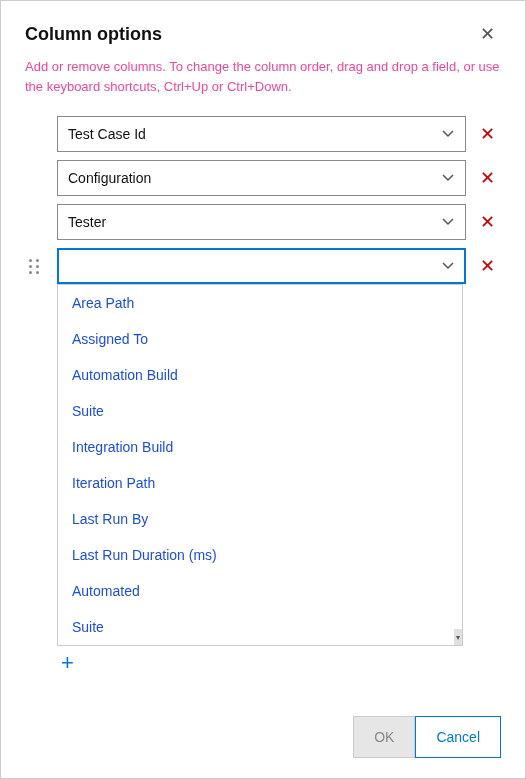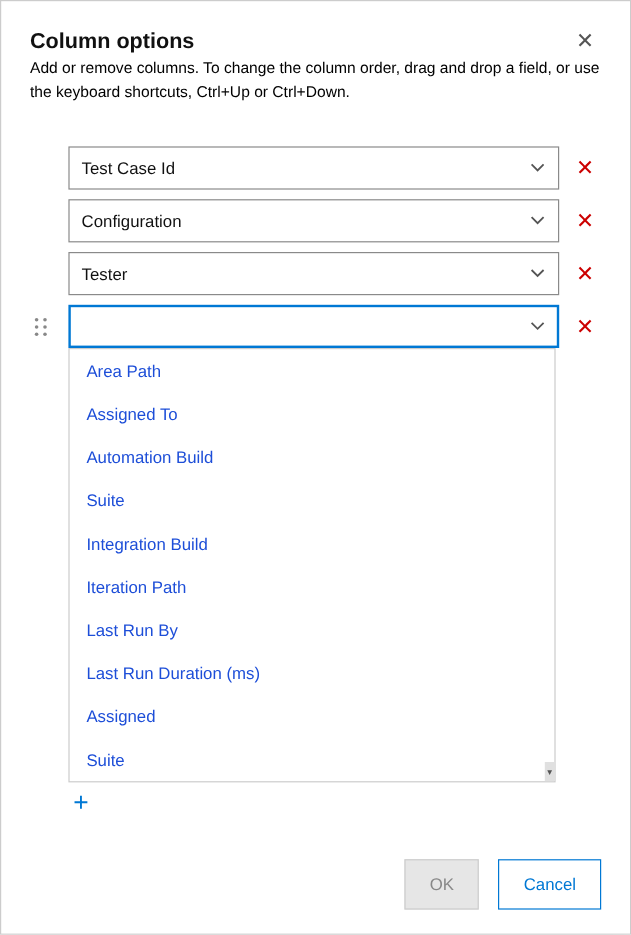--- a/index.html
+++ b/index.html
@@ -20,38 +20,39 @@
       box-shadow: 0 4px 20px rgba(0,0,0,0.2);
       display: flex;
       flex-direction: column;
       padding: 20px 24px 20px 24px;
       position: relative;
     }
     .dialog-header {
       display: flex;
       align-items: center;
       justify-content: space-between;
+      margin-bottom: 10px;
     }
     .dialog-title {
       font-size: 18px;
       font-weight: 600;
       color: #111;
     }
     .close-btn {
       background: none;
       border: none;
       font-size: 18px;
       cursor: pointer;
       color: #555;
       padding: 2px 6px;
     }
     .dialog-desc {
       font-size: 13px;
-      color: #000000;
-      margin-bottom: 36px;
+      color: #ec4899;
+      margin-bottom: 20px;
       line-height: 1.5;
     }
     .columns-list {
       display: flex;
       flex-direction: column;
       gap: 8px;
       margin-bottom: 0;
     }
     .column-row {
       display: flex;
@@ -150,21 +151,21 @@
     }
     .dropdown-item {
       padding: 10px 14px;
       font-size: 14px;
       cursor: pointer;
       color: #1d4ed8;
     }
     .dialog-footer {
       display: flex;
       justify-content: flex-end;
-      gap: 16px;
+      gap: 0;
       margin-top: auto;
       padding-top: 20px;
       border-top: none;
     }
     .btn-ok {
       padding: 6px 20px;
       background: #e6e6e6;
       border: 1px solid #ccc;
       color: #888;
       font-size: 14px;
@@ -291,21 +292,21 @@
   <div style="position:relative; margin-left: 32px; margin-right: 38px; border: 1px solid #ccc; background:#fff; overflow:hidden;">
     <div style="overflow-y: scroll; max-height: 380px; padding-right: 8px;">
       <div class="dropdown-item">Area Path</div>
       <div class="dropdown-item">Assigned To</div>
       <div class="dropdown-item">Automation Build</div>
       <div class="dropdown-item">Suite</div>
       <div class="dropdown-item">Integration Build</div>
       <div class="dropdown-item">Iteration Path</div>
       <div class="dropdown-item">Last Run By</div>
       <div class="dropdown-item">Last Run Duration (ms)</div>
-      <div class="dropdown-item">Assigned</div>
+      <div class="dropdown-item">Automated</div>
       <div class="dropdown-item">Suite</div>
     </div>
 
     <div style="position:absolute; right:0; bottom:0; width:8px; height:16px; background:#e0e0e0; display:flex; align-items:center; justify-content:center; font-size:8px; color:#555; cursor:pointer;">▾</div>
   </div>
 
   <div class="add-row">
     <div style="width:24px; flex-shrink:0;"></div>
     <button class="add-btn" title="Add column">+</button>
   </div>

